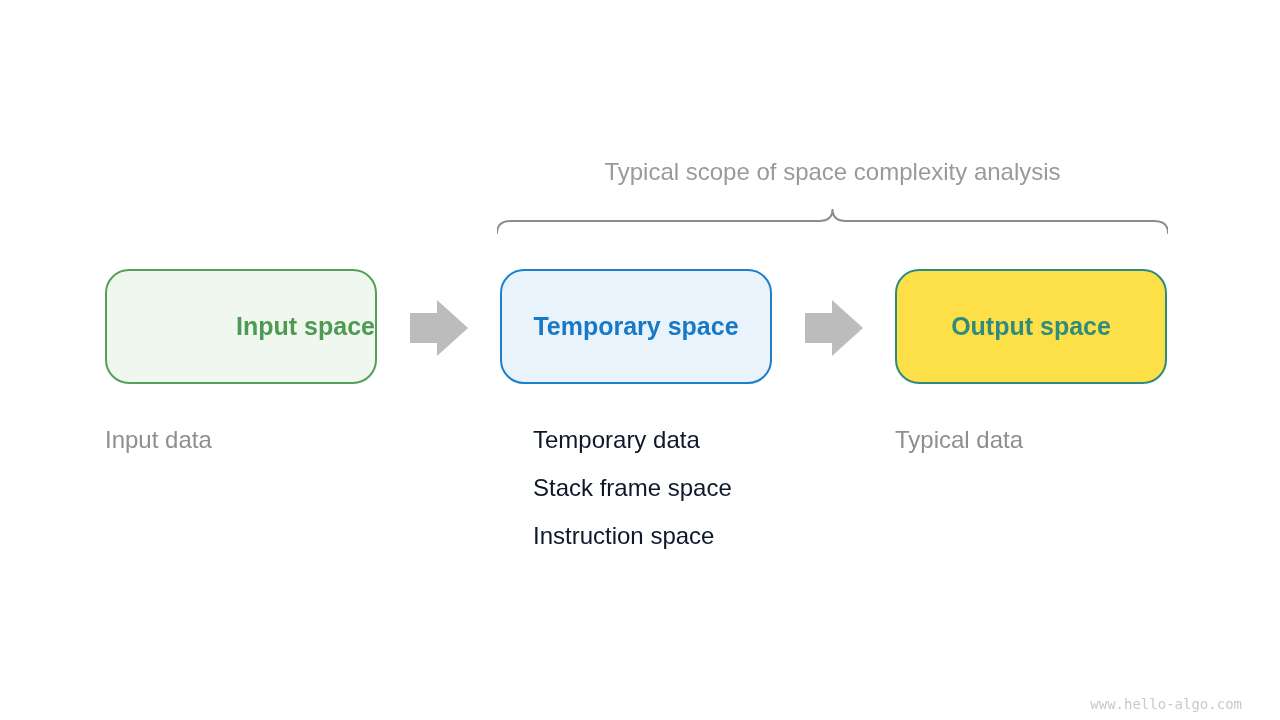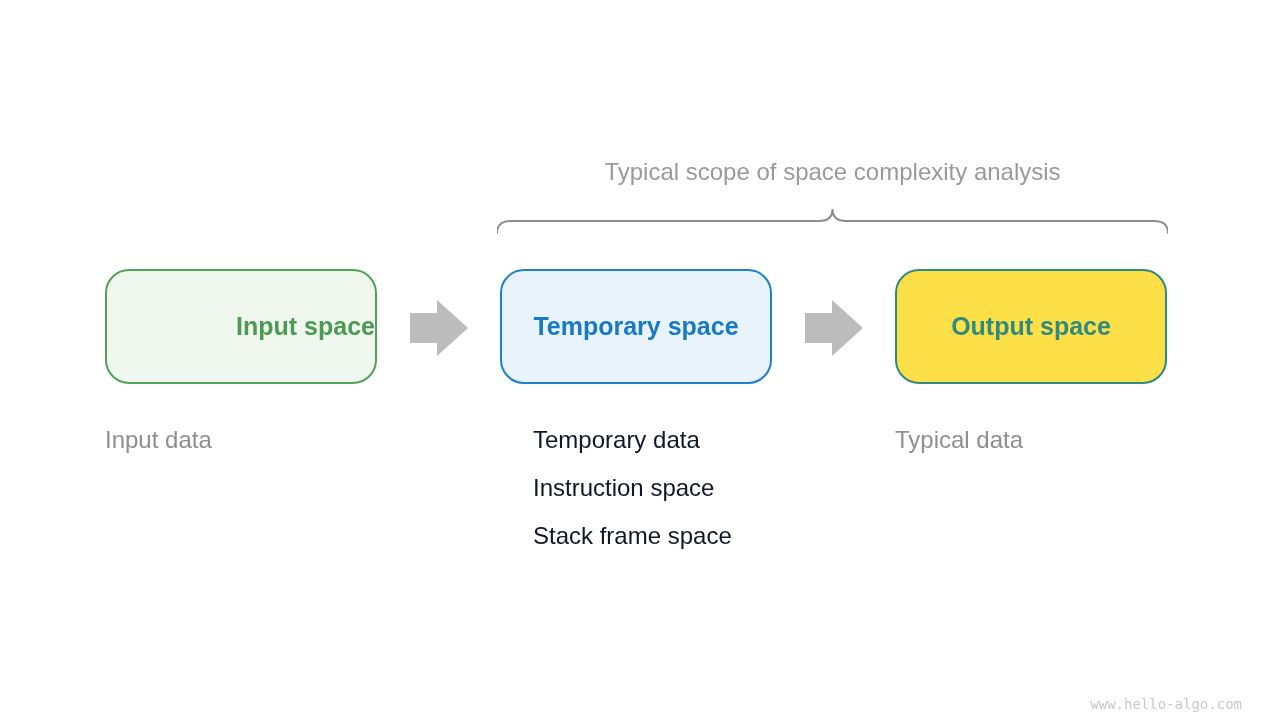--- a/index.html
+++ b/index.html
@@ -103,21 +103,21 @@
   </svg>
 
   <div class="box box-2" style="background: #fde047; border-color: rgb(46, 139, 128); color: rgb(49, 138, 126);">
     <span>Output space</span>
   </div>
 
   <div class="note note-input">Input data</div>
 
   <div class="notes-temp">
     <div>Temporary data</div>
+    <div>Stack frame space</div>
     <div>Instruction space</div>
-    <div>Stack frame space</div>
   </div>
 
   <div class="note note-output">Typical data</div>
 
   <div class="watermark">www.hello-algo.com</div>
 
 </div>
 
 </body></html>

